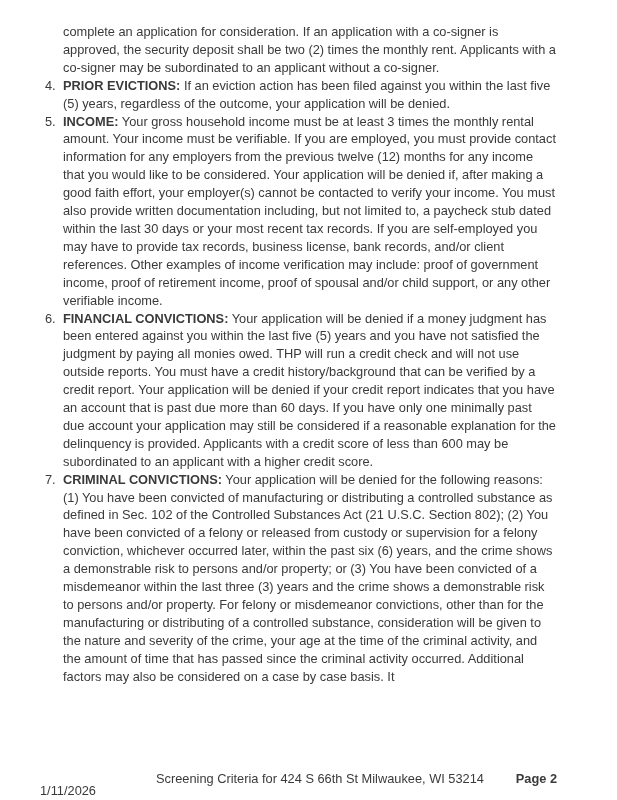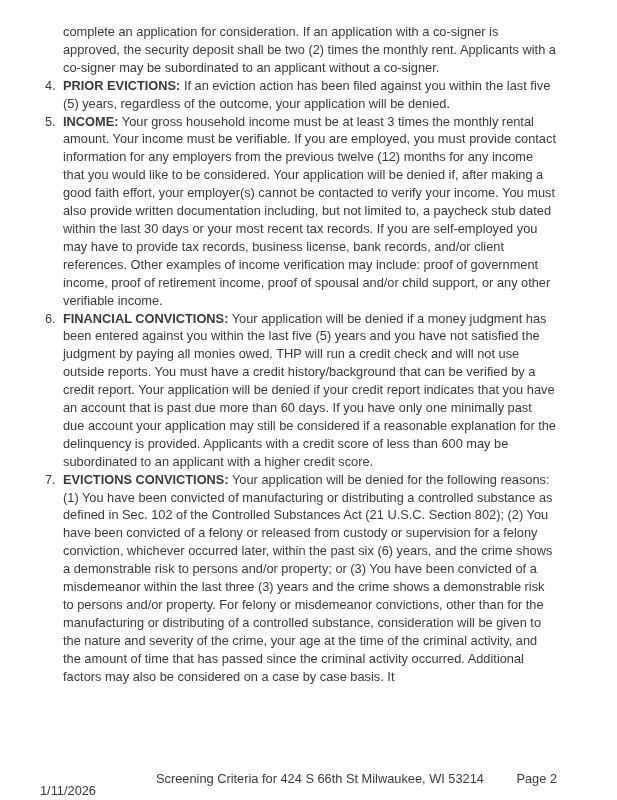--- a/index.html
+++ b/index.html
@@ -75,20 +75,21 @@
     left: 320px;
     top: 0;
     transform: translateX(-50%);
     white-space: nowrap;
   }
   .f-page {
     position: absolute;
     right: 60px;
     top: 0;
     white-space: nowrap;
+    font-weight: bold;
   }
 </style>
 </head>
 <body>
 
 <div class="page">
 
   <div class="content">
 
     <p class="para indent">complete an application for consideration. If an application with a co-signer is approved, the security deposit shall be two (2) times the monthly rent. Applicants with a co-signer may be subordinated to an applicant without a co-signer.</p>
@@ -106,21 +107,21 @@
     </div>
 
     <div class="item">
       <span class="num">6.</span>
       <span class="item-title">FINANCIAL CONVICTIONS:</span>
       <span class="item-text">Your application will be denied if a money judgment has been entered against you within the last five (5) years and you have not satisfied the judgment by paying all monies owed. THP will run a credit check and will not use outside reports. You must have a credit history/background that can be verified by a credit report. Your application will be denied if your credit report indicates that you have an account that is past due more than 60 days. If you have only one minimally past due account your application may still be considered if a reasonable explanation for the delinquency is provided. Applicants with a credit score of less than 600 may be subordinated to an applicant with a higher credit score.</span>
     </div>
 
     <div class="item">
       <span class="num">7.</span>
-      <span class="item-title">EVICTIONS CONVICTIONS:</span>
+      <span class="item-title">CRIMINAL CONVICTIONS:</span>
       <span class="item-text">Your application will be denied for the following reasons: (1) You have been convicted of manufacturing or distributing a controlled substance as defined in Sec. 102 of the Controlled Substances Act (21 U.S.C. Section 802); (2) You have been convicted of a felony or released from custody or supervision for a felony conviction, whichever occurred later, within the past six (6) years, and the crime shows a demonstrable risk to persons and/or property; or (3) You have been convicted of a misdemeanor within the last three (3) years and the crime shows a demonstrable risk to persons and/or property. For felony or misdemeanor convictions, other than for the manufacturing or distributing of a controlled substance, consideration will be given to the nature and severity of the crime, your age at the time of the criminal activity, and the amount of time that has passed since the criminal activity occurred. Additional factors may also be considered on a case by case basis. It</span>
     </div>
 
   </div>
 
   <div class="footer">
     <span class="f-date">1/11/2026</span>
     <span class="f-title">Screening Criteria for 424 S 66th St Milwaukee, WI 53214</span>
     <span class="f-page">Page 2</span>
   </div>

